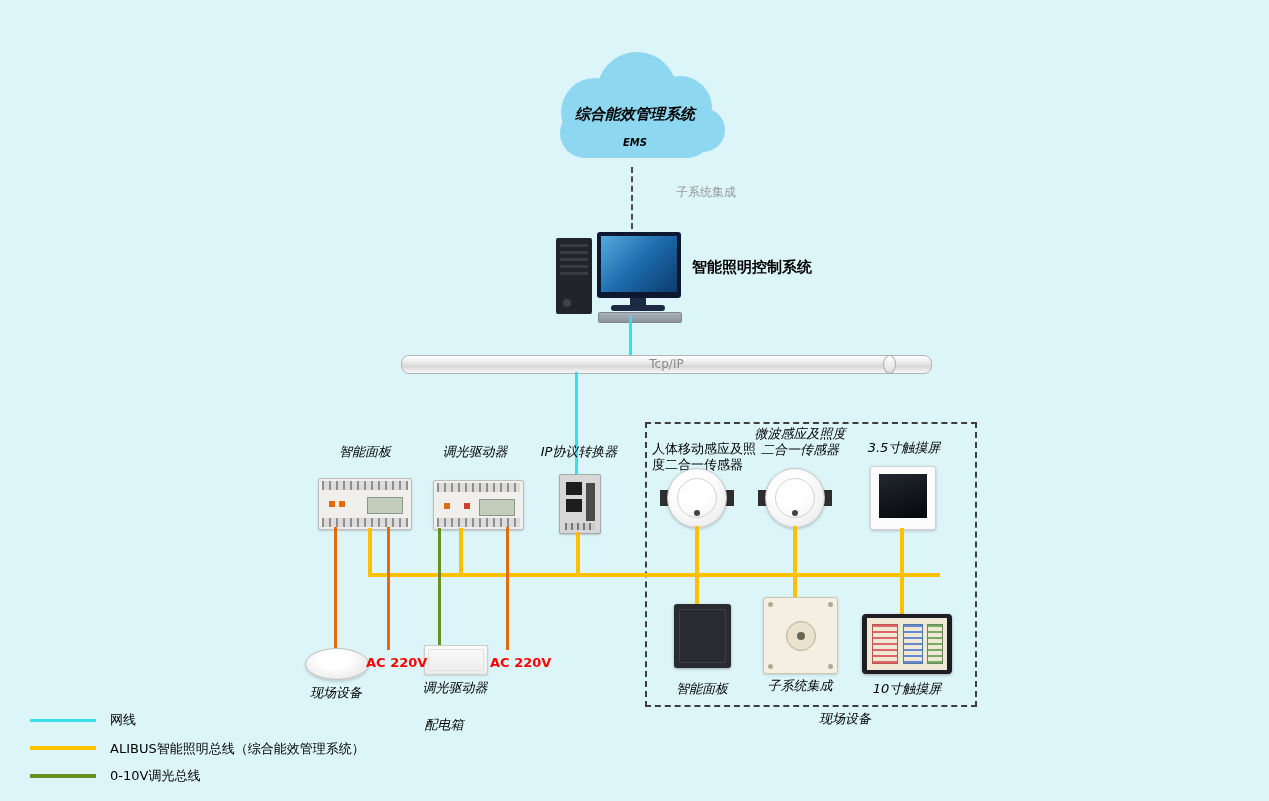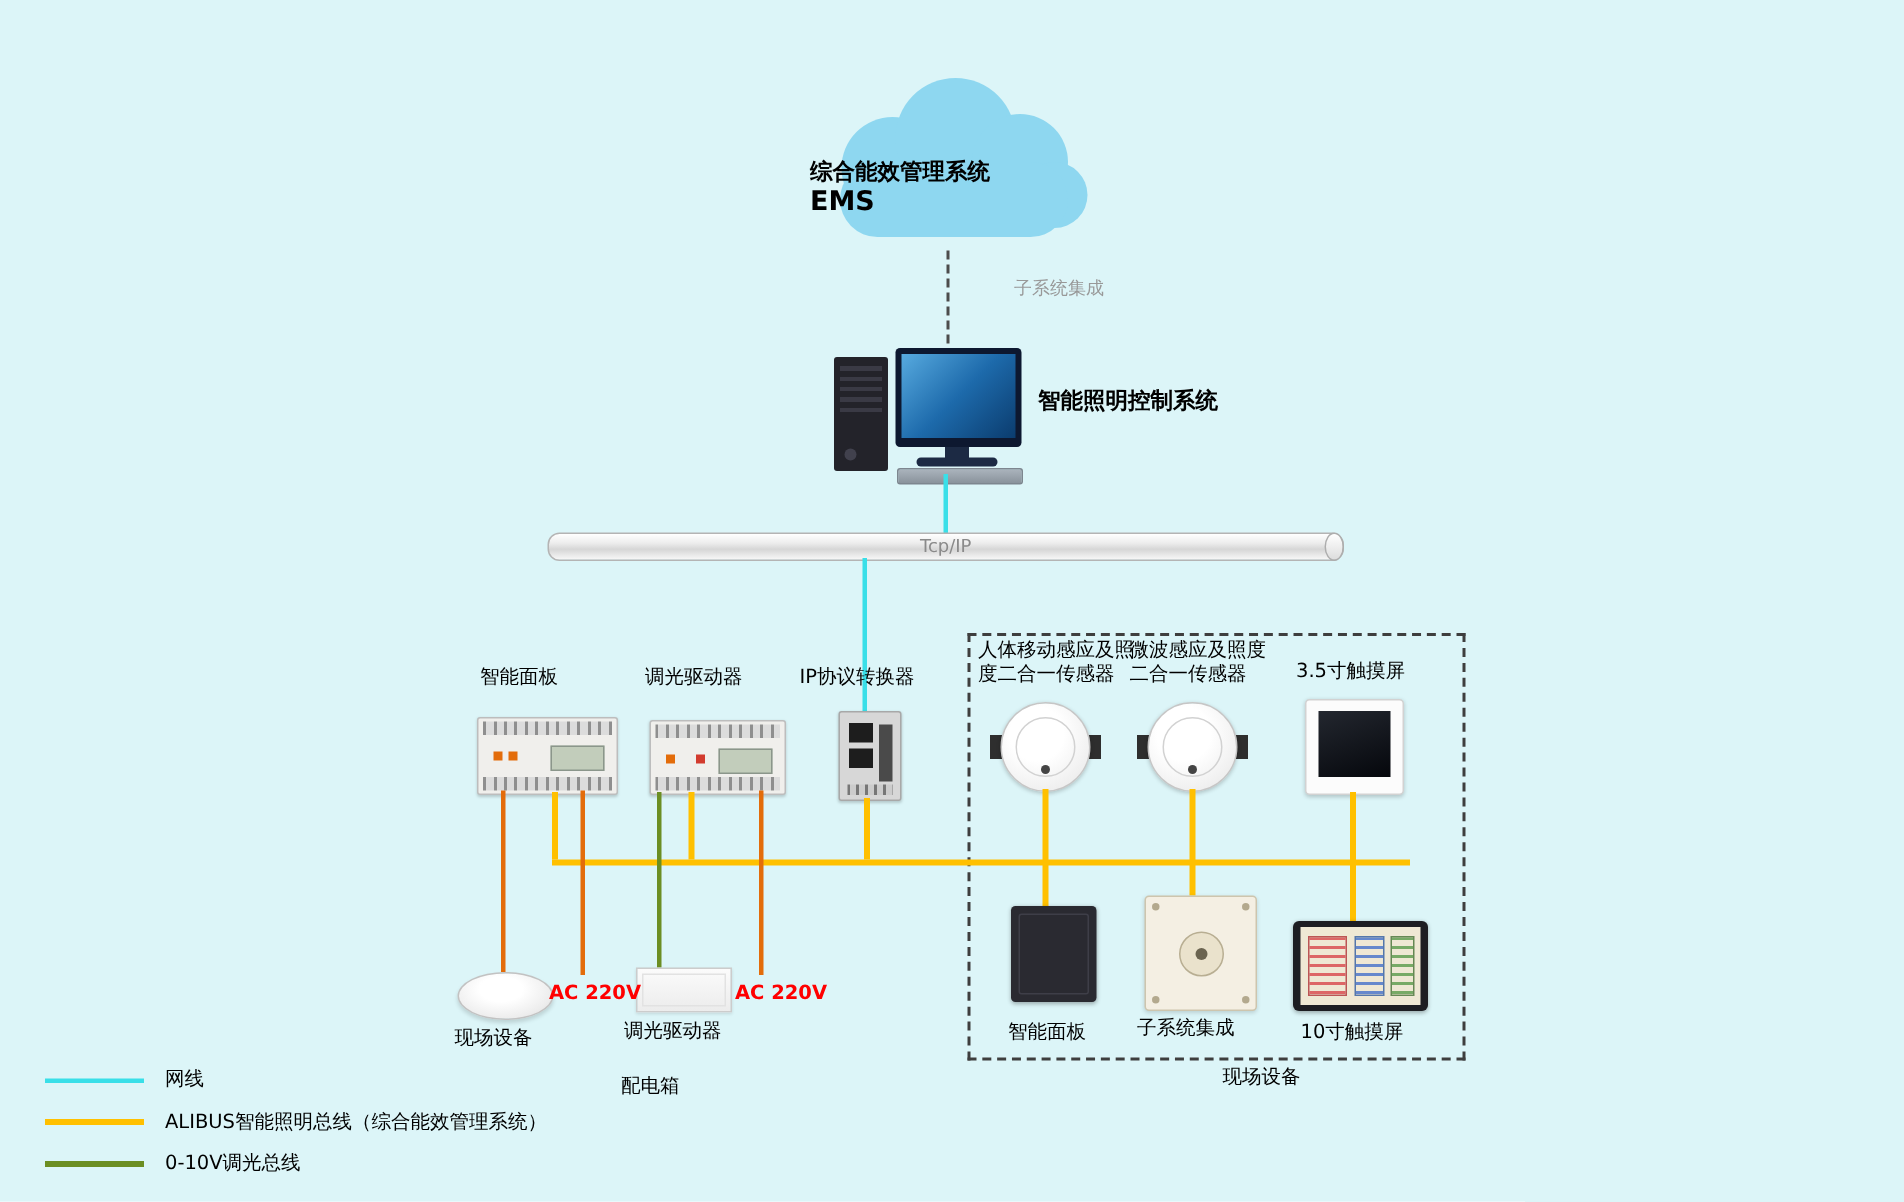--- a/index.html
+++ b/index.html
@@ -2,33 +2,33 @@
 <html><head>
 <meta charset="utf-8">
 <style>
   html,body{margin:0;padding:0;}
   .stage{position:relative;width:1269px;height:801px;background:#dcf5f8;overflow:hidden;
          font-family:"DejaVu Sans","Liberation Sans",sans-serif;color:#000;}
   .abs{position:absolute;}
   .t13{font-size:13px;line-height:1.25;}
   .t12{font-size:12px;}
   .bold{font-weight:bold;}
-  .center{text-align:left;}
+  .center{text-align:center;font-style:italic;}
   .gray{color:#989898;text-align:center;}
   .red{color:#ff0000;font-weight:bold;font-size:13px;}
   
   .c-net{background:#39dfe8;}
   .c-ali{background:#ffc000;}
   .c-dim{background:#6b8e23;}
   .c-pow{background:#e36c0a;}
   .dash-v{width:0;border-left:2px dashed #4c4c4c;}
   .dashed-box{border:2px dashed #3e3e3e;}
   
   .pipe{background:linear-gradient(180deg,#ffffff 0%,#ededed 35%,#d6d6d6 60%,#f8f8f8 100%);
-        border:1px solid #b4b4b4;border-radius:8px;}
+        border:1px solid #b4b4b4;border-radius:8px;margin-left:36px;}
   .pipe-label{position:absolute;left:0;right:0;top:1px;text-align:center;font-size:12px;color:#8a8a8a;}
   .pipe-cap{border:1px solid #adadad;border-radius:50%;background:linear-gradient(180deg,#fff,#ddd);}
   
   .tower{background:#23232a;border-radius:2px;}
   .tower .slots{position:absolute;left:4px;right:4px;top:6px;height:32px;
         background:repeating-linear-gradient(180deg,#3a3a45 0 3px,#23232a 3px 7px);}
   .tower .btn{position:absolute;left:7px;bottom:7px;width:8px;height:8px;border-radius:50%;background:#41414d;}
   .mon{background:#0d1830;border-radius:3px;}
   .mon .scr{position:absolute;left:4px;top:4px;right:4px;bottom:6px;
         background:linear-gradient(135deg,#57aadf 0%,#1d6aab 50%,#0b3c6e 100%);}
@@ -98,21 +98,21 @@
     <g fill="#8ed7f0">
       <circle cx="55" cy="62" r="34"></circle>
       <circle cx="97" cy="42" r="40"></circle>
       <circle cx="140" cy="58" r="32"></circle>
       <circle cx="163" cy="80" r="22"></circle>
       <rect x="20" y="58" width="152" height="50" rx="25"></rect>
     </g>
   </svg>
   <div class="abs center" style="left:540px;top:105px;width:190px;">
     <div class="bold" style="font-size:15px;">综合能效管理系统</div>
-    <div class="bold" style="font-size:18px;margin-top:0;">EMS</div>
+    <div class="bold" style="font-size:10px;margin-top:13px;">EMS</div>
   </div>
 
   <div class="abs dash-v" style="left:631px;top:167px;height:62px;"></div>
   <div class="abs t12 gray" style="left:676px;top:184px;">子系统集成</div>
 
   <div class="abs tower" style="left:556px;top:238px;width:36px;height:76px;">
     <div class="slots"></div>
     <div class="btn"></div>
   </div>
   <div class="abs mon" style="left:597px;top:232px;width:84px;height:66px;">
@@ -152,21 +152,21 @@
   </div>
   <div class="abs ipc" style="left:559px;top:474px;width:40px;height:58px;">
     <div class="rj r1"></div>
     <div class="rj r2"></div>
     <div class="strip"></div>
     <div class="term"></div>
   </div>
 
   <div class="abs dashed-box" style="left:645px;top:422px;width:328px;height:281px;"></div>
 
-  <div class="abs t13" style="left:652px;top:426px;width:106px;font-family:Liberation Mono, monospace;">人体移动感应及照度二合一传感器</div>
+  <div class="abs t13" style="left:652px;top:442px;width:106px;font-family:Liberation Mono, monospace;">人体移动感应及照度二合一传感器</div>
   <div class="abs t13 center" style="left:753px;top:426px;width:94px;">微波感应及照度二合一传感器</div>
   <div class="abs t13 center" style="left:864px;top:440px;width:80px;">3.5寸触摸屏</div>
 
   <div class="abs sensor" style="left:667px;top:468px;">
     <div class="tab left"></div>
     <div class="tab right"></div>
     <div class="body"></div>
     <div class="ring"></div>
     <div class="dot"></div>
   </div>

